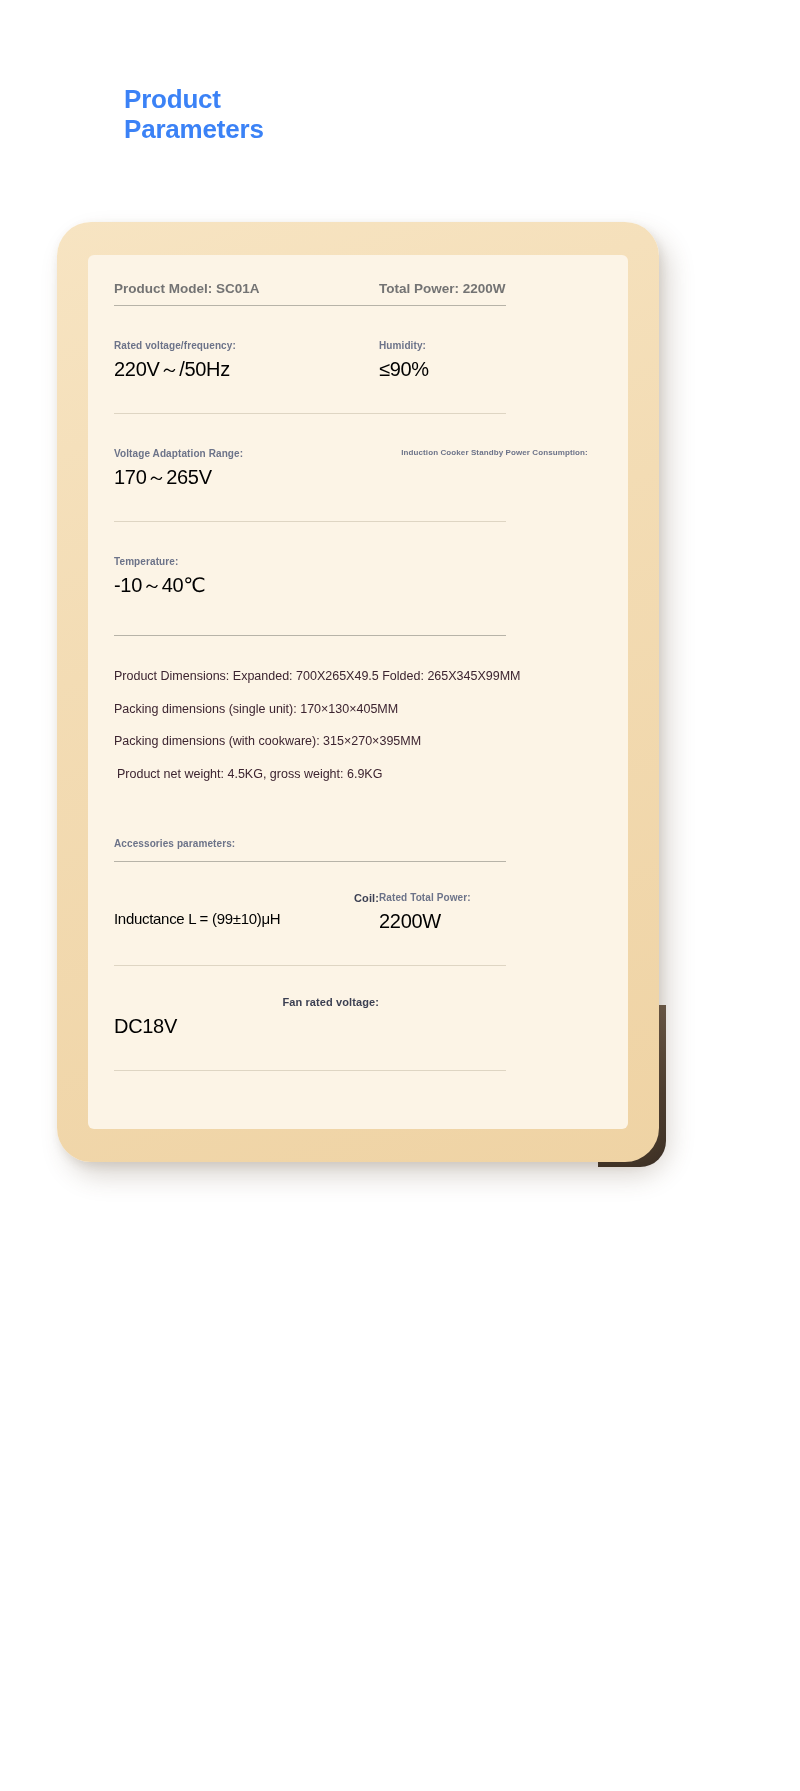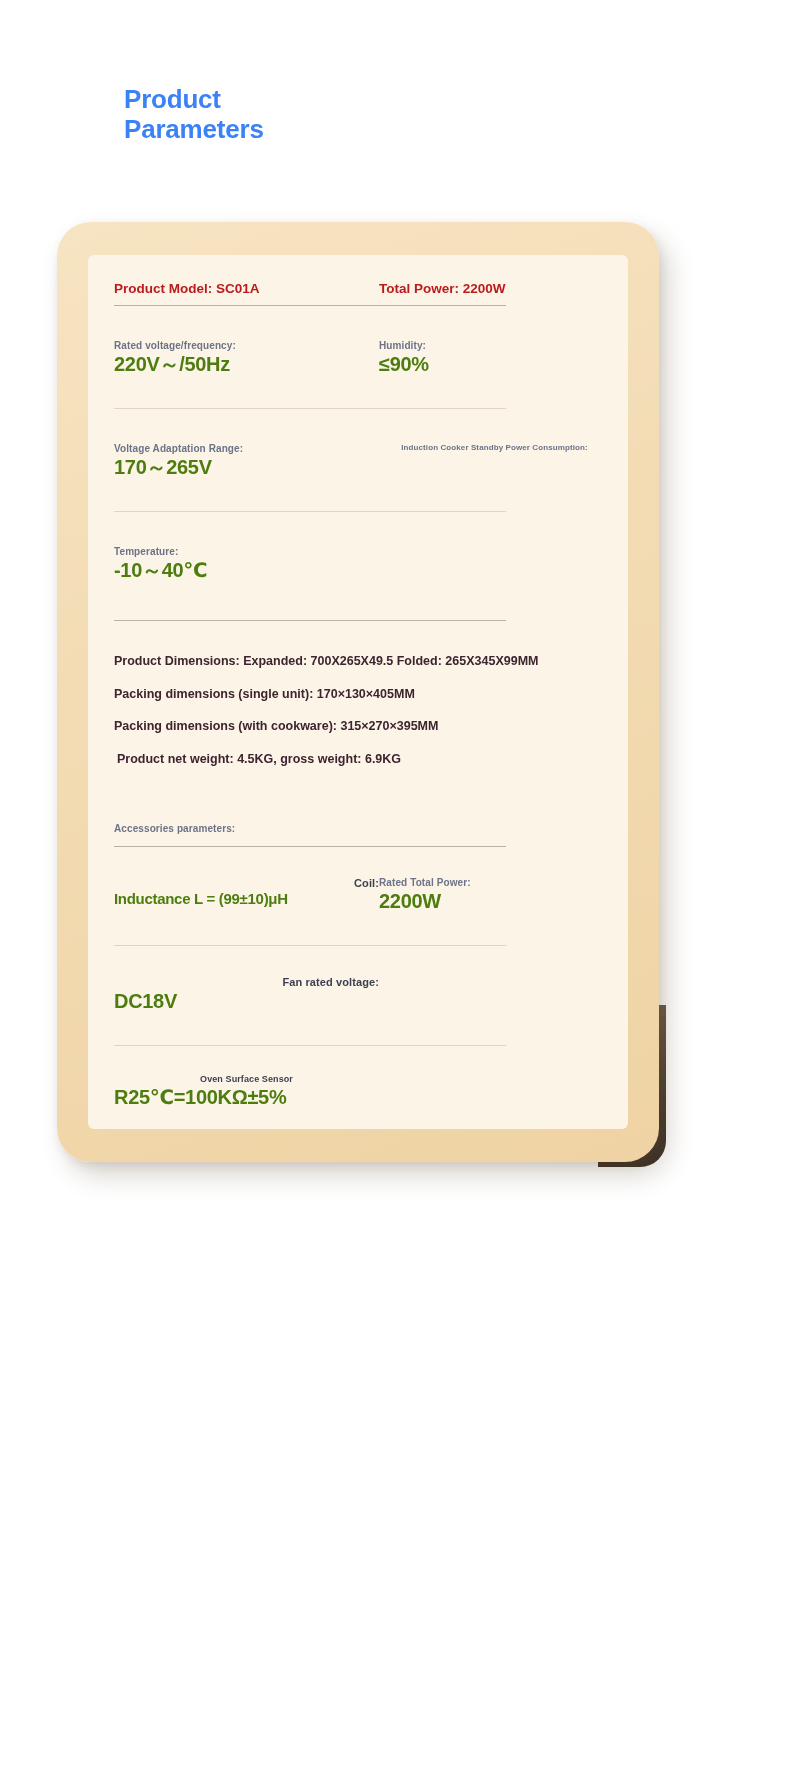--- a/index.html
+++ b/index.html
@@ -94,55 +94,56 @@
     color: #6c7389;
     letter-spacing: 0.1px;
     line-height: 1.2;
     white-space: nowrap;
   }
   .field-label.sm { font-size: 8px; text-align: center; }
   .field-label.dark { color: #3b3f52; font-size: 11px; text-align: right; }
 
   .field-value {
     font-size: 20px;
-    font-weight: 700;
-    color: #4d7c0f;
+    font-weight: 400;
+    color: #000000;
     line-height: 1.25;
+    margin-top: 5px;
     letter-spacing: -0.3px;
     white-space: nowrap;
   }
 
   
   .head-row {
     display: flex;
     align-items: baseline;
   }
   .head-item {
     font-size: 13.5px;
     font-weight: 700;
-    color: #b91c1c;
+    color: #737373;
     white-space: nowrap;
   }
   .head-item.left  { width: 265px; flex: 0 0 265px; }
 
   
   .divider {
     height: 1px;
     background: #b7b3a8;
     margin: 9px 0 0 0;
     width: 392px;
   }
   .divider.thin { background: #ded5c3; }
   .divider.full { width: 392px; }
 
   
   .plain-block { margin-top: 34px; }
   .plain-line {
     font-size: 12.5px;
-    font-weight: 700;
+    font-weight: 400;
     color: #3c2430;
     line-height: 1.0;
     margin-bottom: 20px;
     white-space: nowrap;
   }
   .plain-line:last-child { margin-bottom: 12px; }
   .plain-line.indent { padding-left: 3px; }
 
   
   .gap-22 { height: 22px; }
@@ -246,24 +247,20 @@
             <div class="field-label dark">Fan rated voltage:</div>
             <div class="field-value">DC18V</div>
           </div>
         </div>
         <div class="gap-22"></div>
         <div class="divider thin"></div>
 
         <div class="gap-28"></div>
 
         <div class="pair-row">
-          <div class="col col-left">
-            <div class="field-label sm" style="font-size:9px;color:#3b3f52;">Oven Surface Sensor</div>
-            <div class="field-value">R25℃=100KΩ±5%</div>
-          </div>
           <div class="col col-right"></div>
         </div>
         <div class="gap-28"></div>
 
       </div>
     </div>
   </div>
 
 </div>
 

